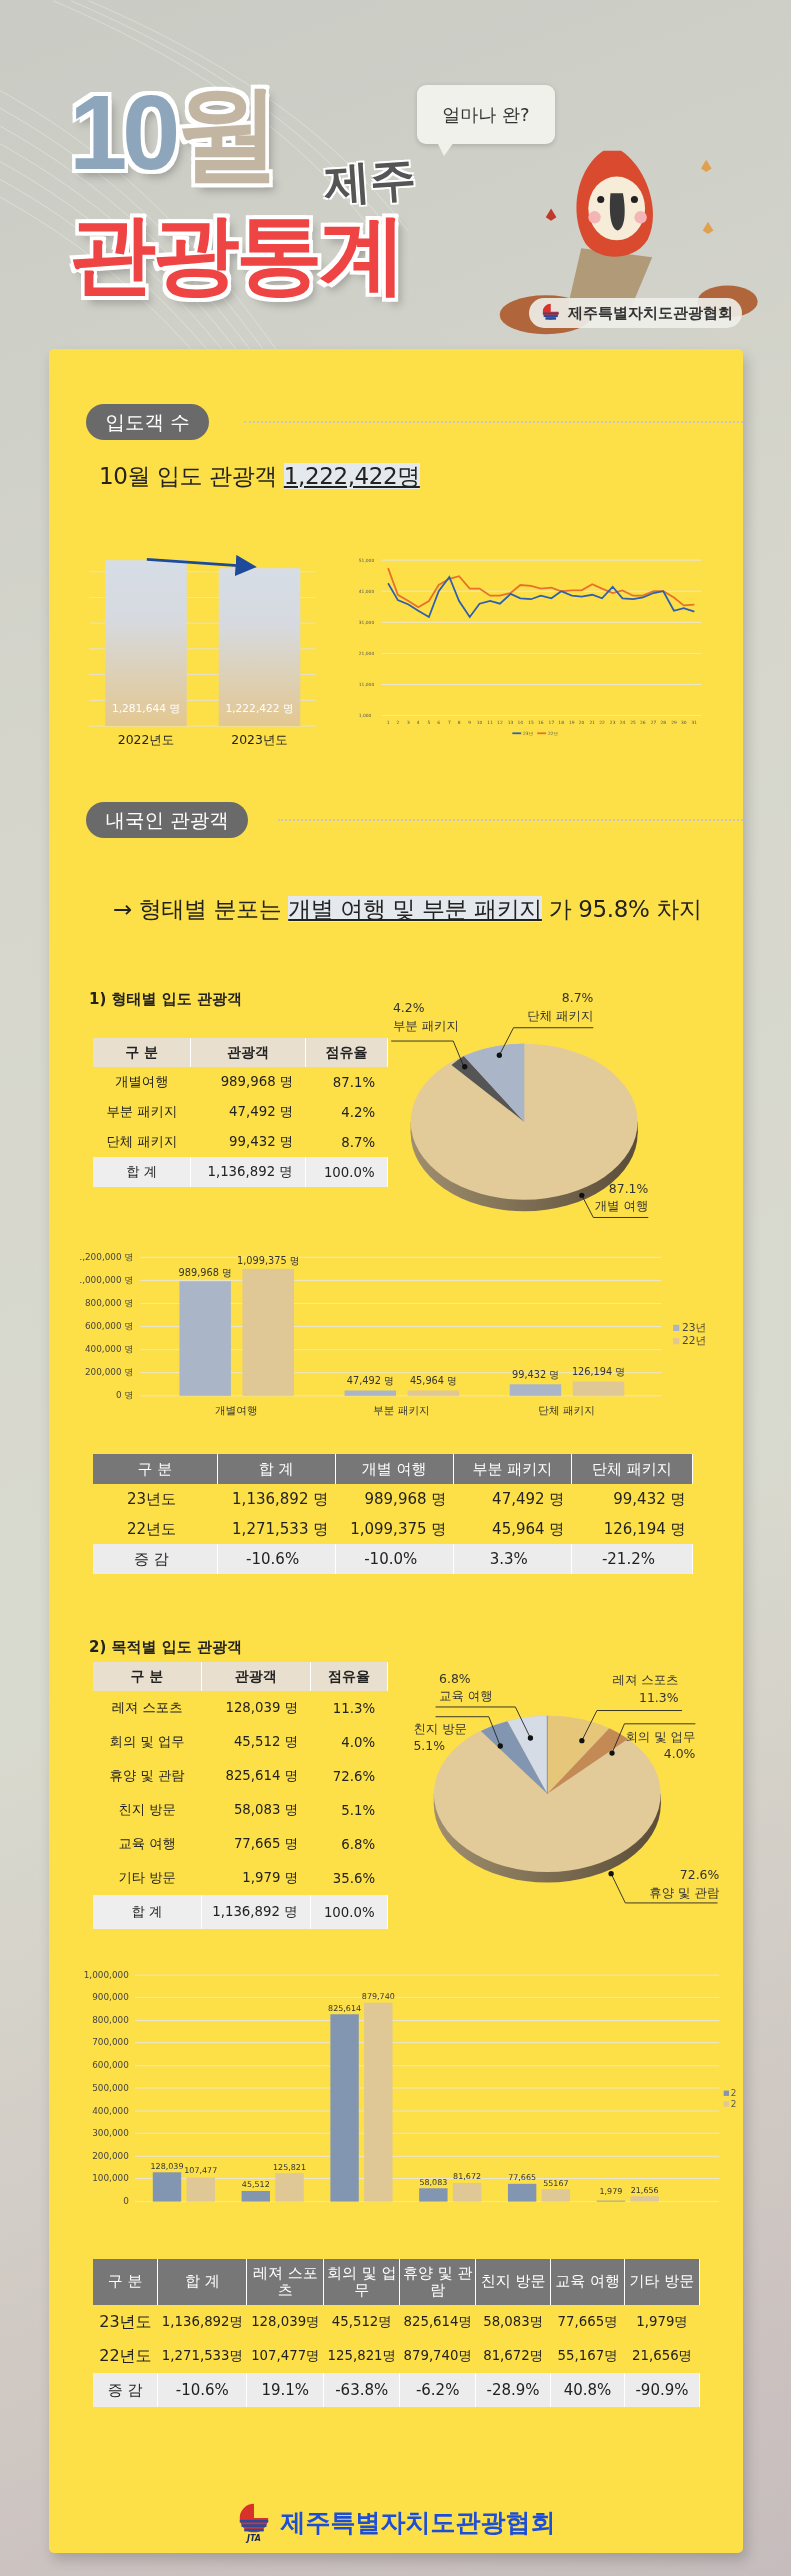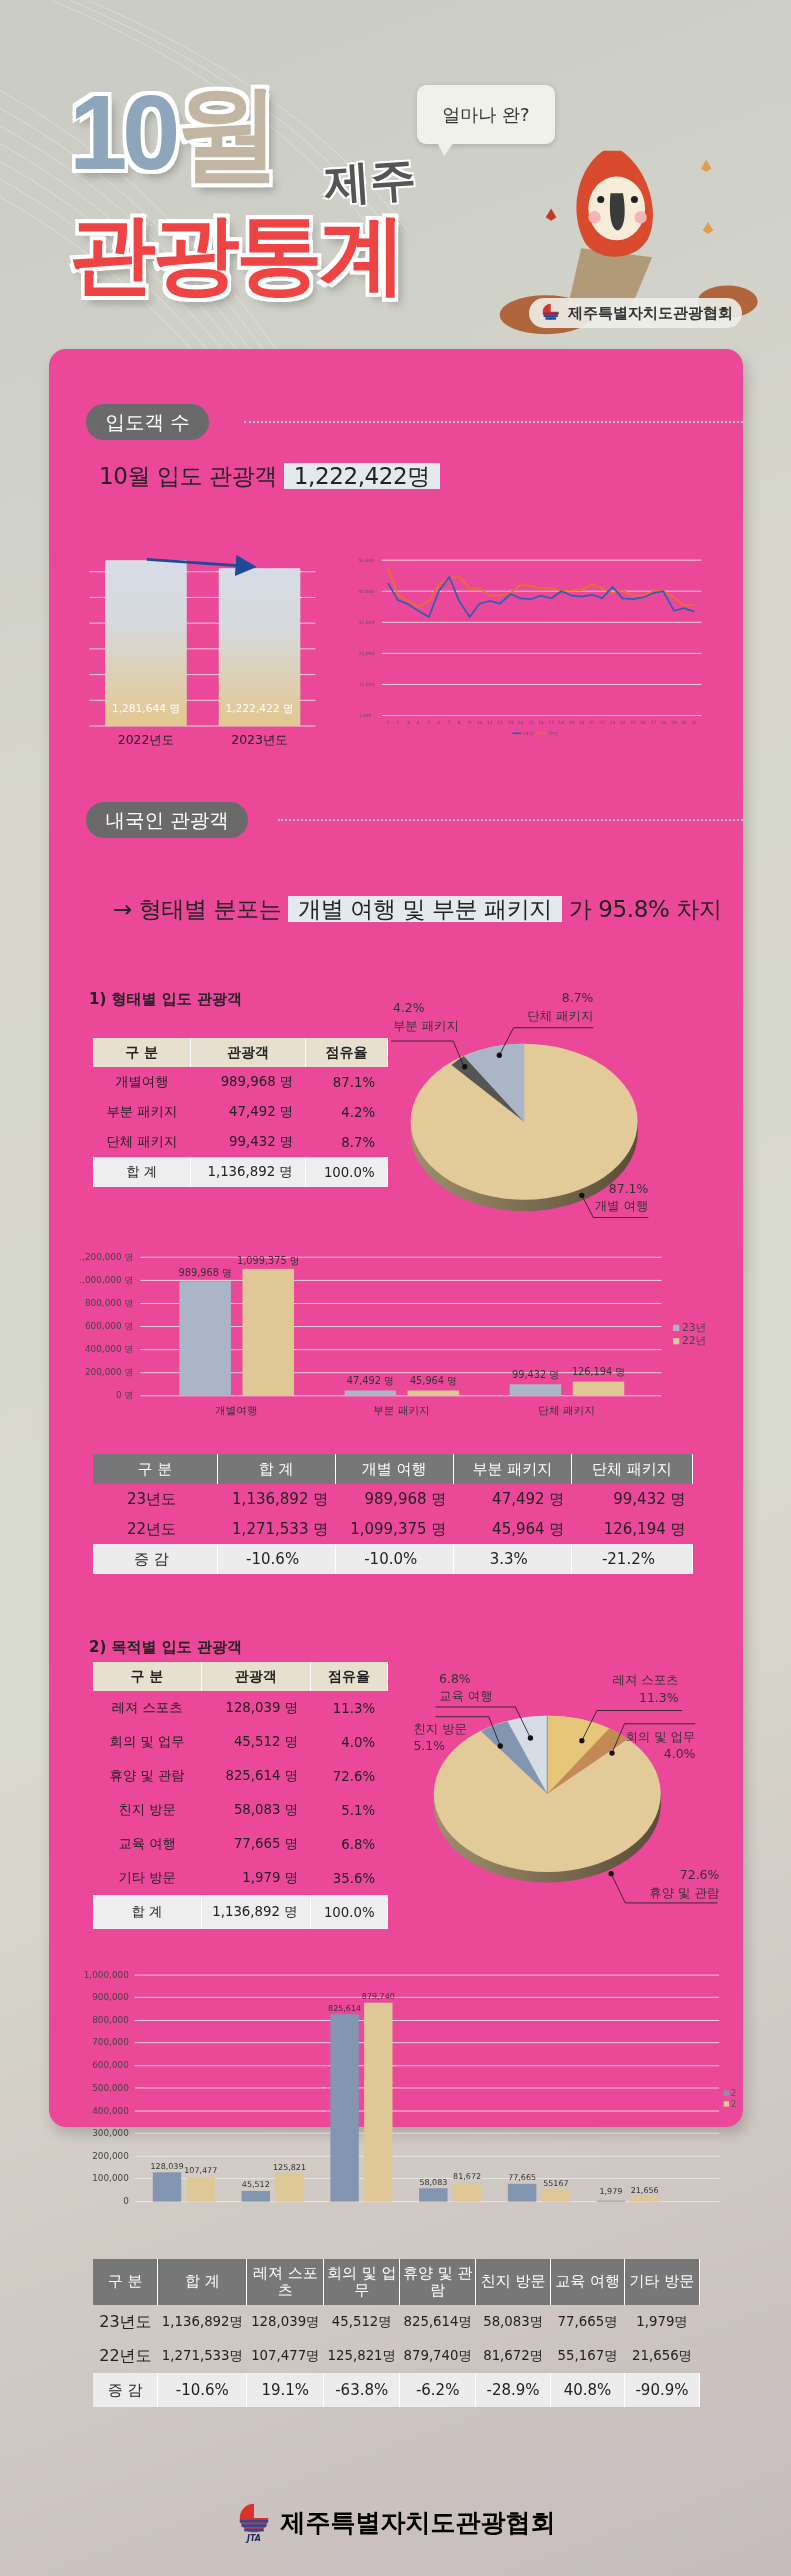--- a/index.html
+++ b/index.html
@@ -52,35 +52,35 @@
   .hdr-badge {
     position: absolute; left: 529px; top: 298px; width: 213px; height: 30px;
     border-radius: 15px; background: rgba(240,240,235,0.9);
     display: flex; align-items: center; gap: 7px; padding-left: 12.4px;
     font-size: 15px; font-weight: 700; color: #333;
   }
   .logo-mark { width: 19.5px; height: 23px; }
 
   
   .card {
-    position: absolute; left: 49px; top: 349px; width: 694px; height: 1778px;
-    background: #ec4899; border-radius: 17px;
+    position: absolute; left: 49px; top: 349px; width: 694px; height: 2204px;
+    background: #fde047; border-radius: 5px;
     box-shadow: 3.6px 7px 12.4px rgba(0,0,0,0.18);
   }
   .section-pill {
     position: absolute; height: 36px; border-radius: 18px; background: #6a6a6a;
     color: #fff; font-size: 19.5px; display: flex; align-items: center; padding: 0 19.5px;
   }
   .dots {
     position: absolute; height: 0; border-top: 2.7px dotted #c7c7c7;
   }
   .lead { position: absolute; font-size: 23px; color: #222; letter-spacing: -0.4px; white-space: nowrap; }
   .lead.sub { font-size: 21px; }
   .lead small { font-size: 14px; }
-  .hl { background: #e4e9ed; padding: 0 10px; }
+  .hl { background: #e4e9ed; padding: 0 0; text-decoration: underline; }
 
   .sub-title { position: absolute; font-size: 15px; font-weight: 700; color: #222; }
 
   table { border-collapse: collapse; position: absolute; font-family: "DejaVu Sans", sans-serif; }
   .tbl-beige th { background: #e8dfcf; font-size: 14px; font-weight: 700; height: 29px; border-right: 1.8px solid #fff; }
   .tbl-beige td { font-size: 13.3px; height: 30px; padding: 0 5.3px; }
   .tbl-beige td.num { text-align: right; padding-right: 12.4px; }
   .tbl-beige td.lbl { text-align: center; }
   .tbl-beige tr.total td { background: #eeeeee; border-right: 1.8px solid #fff; }
 
@@ -92,21 +92,21 @@
   .tbl-gray2 th { background: #777; color: #fff; font-weight: 400; font-size: 15px; border-right: 1.8px solid #fff; height: 46px; line-height: 1.15; }
   .tbl-gray2 td { font-size: 13.3px; height: 34px; text-align: center; }
   .tbl-gray2 td.lbl { font-size: 16px; }
   .tbl-gray2 tr.diff td { background: #ececec; font-size: 15px; border-right: 1.8px solid #fff; }
 
   svg text { font-family: "DejaVu Sans", sans-serif; }
 
   .footer {
     position: absolute; left: 0; width: 791px; top: 2500px; height: 44px;
     display: flex; align-items: center; justify-content: center; gap: 9px;
-    font-size: 25px; font-weight: 700; color: #000000;
+    font-size: 25px; font-weight: 700; color: #1d4ed8;
   }
 </style>
 </head>
 <body>
 
 <svg class="waves" viewBox="0 0 891 2900">
   <g fill="none" stroke="#ffffff" stroke-opacity="0.35" stroke-width="1">
     <path d="M-40 80 C120 160 220 260 330 420"></path>
     <path d="M-40 100 C120 180 220 280 330 440"></path>
     <path d="M-40 120 C120 200 220 300 330 460"></path>

